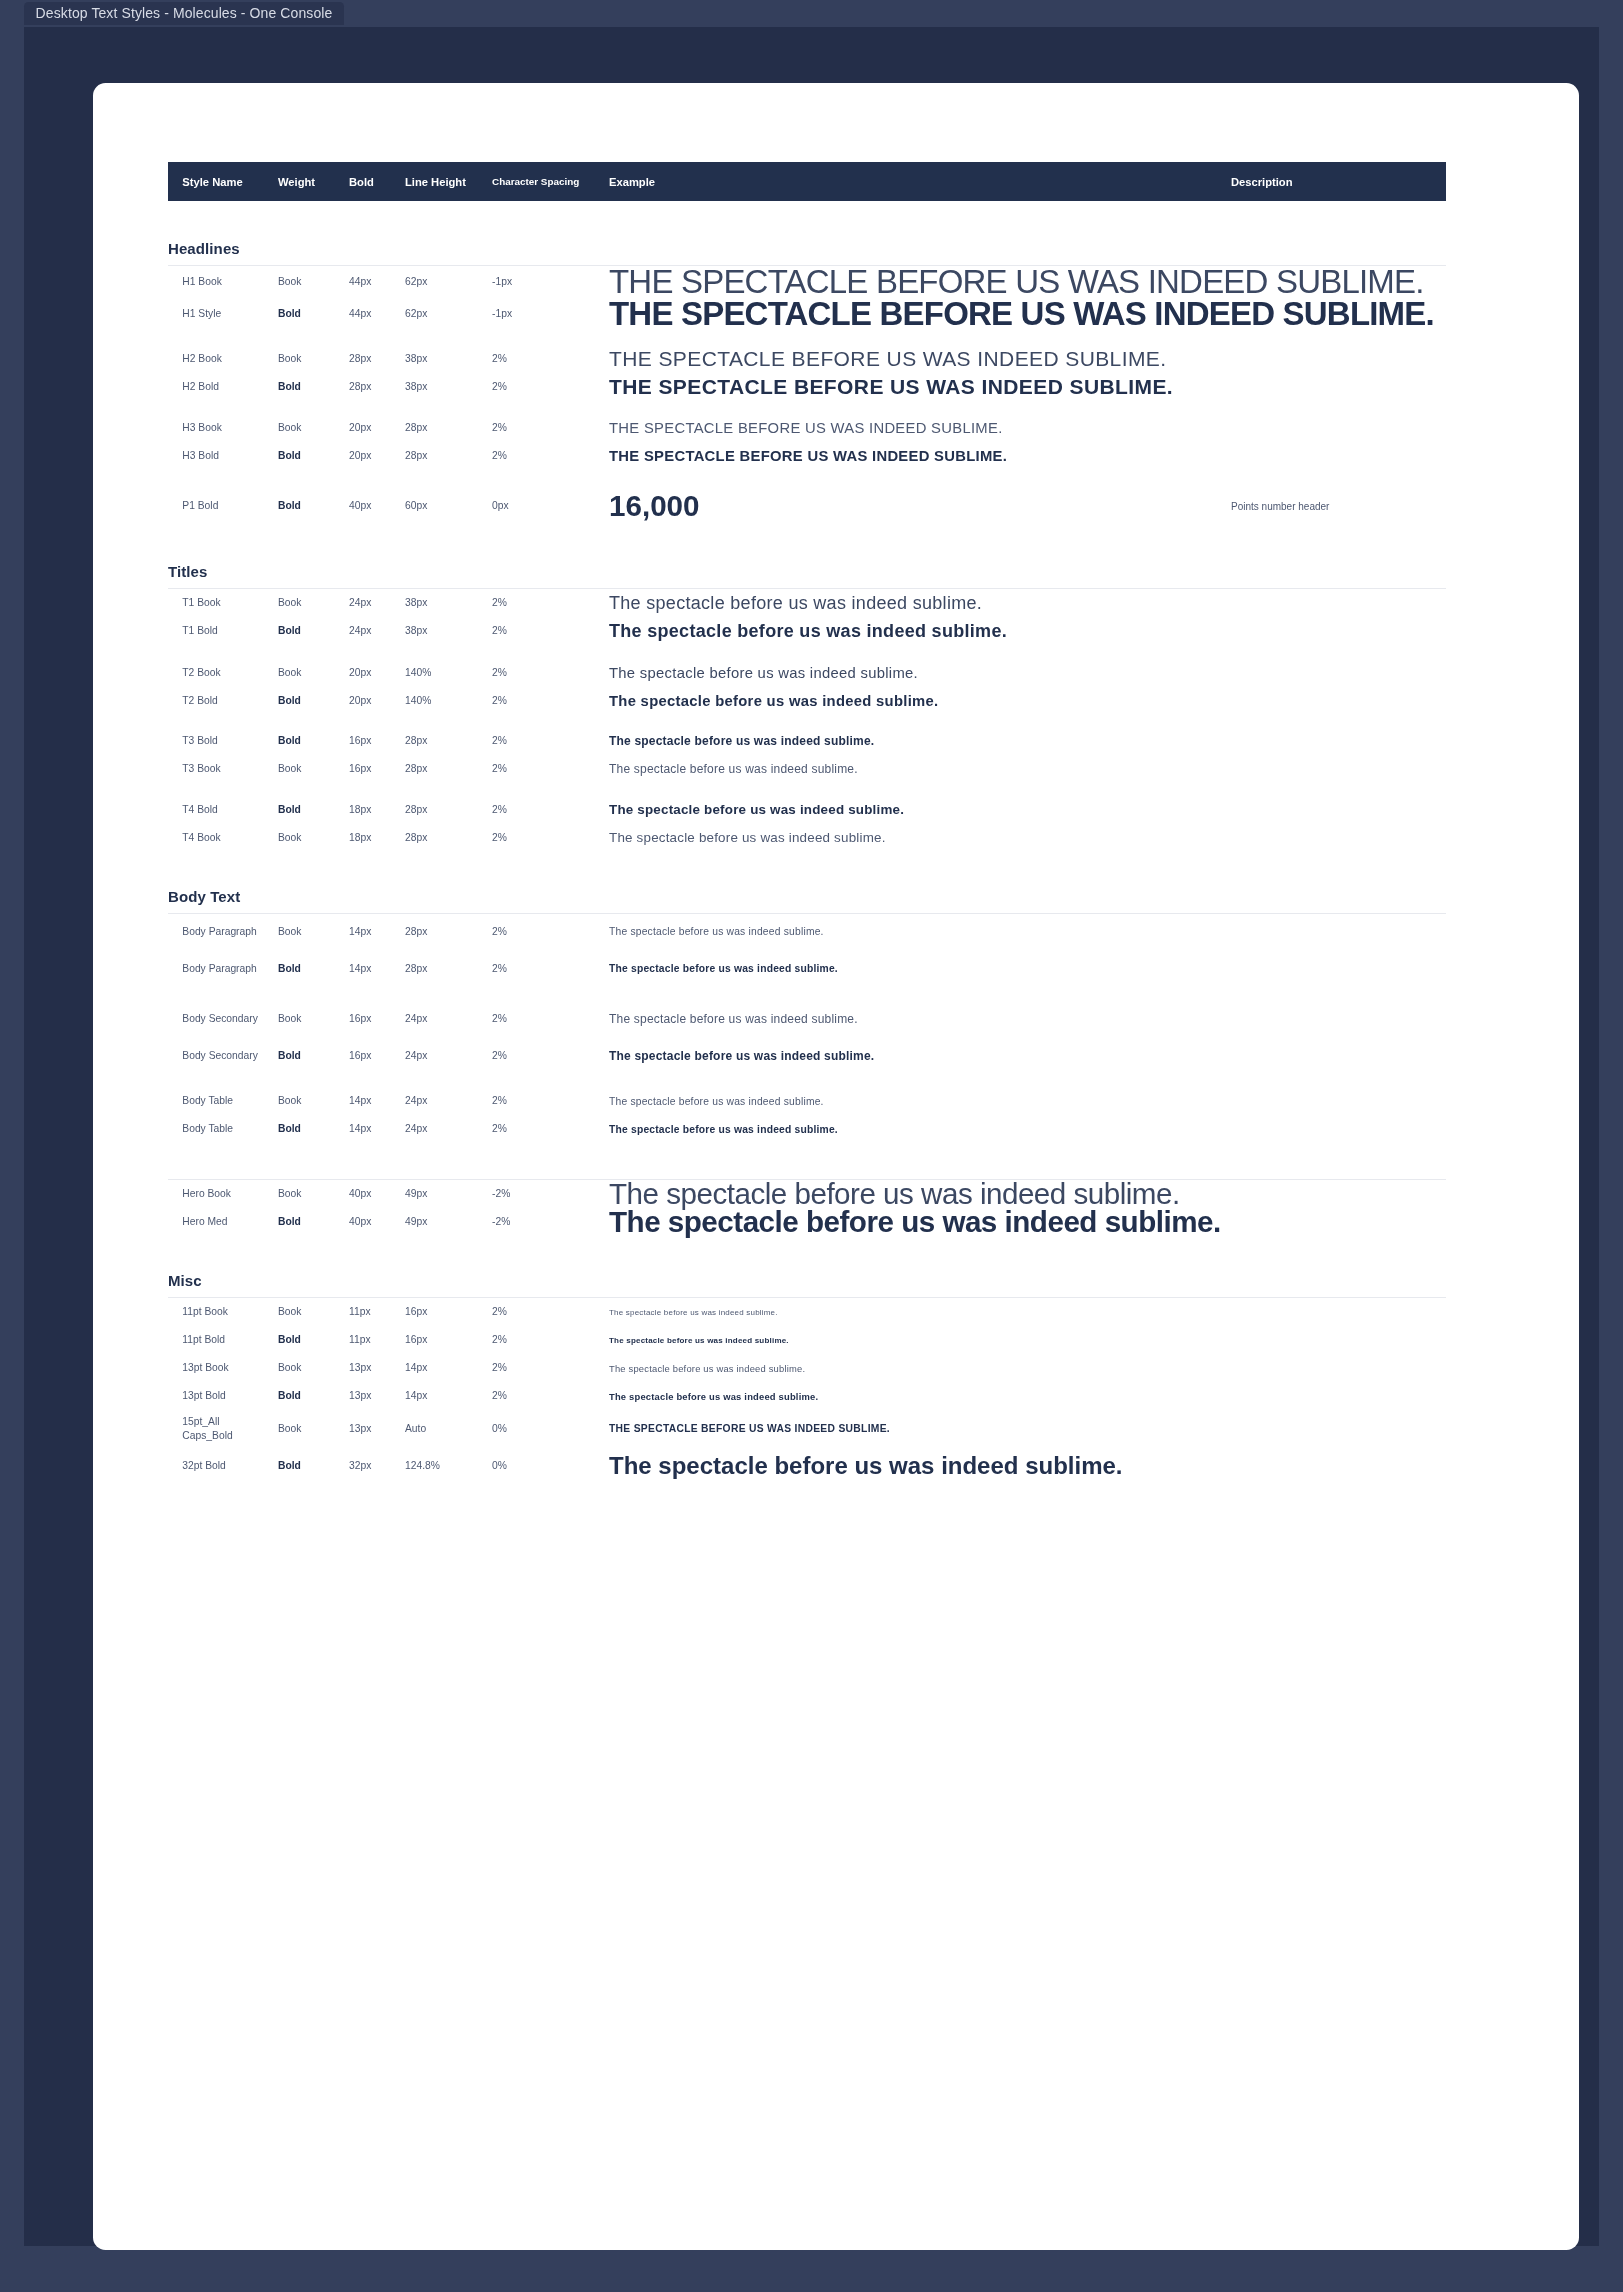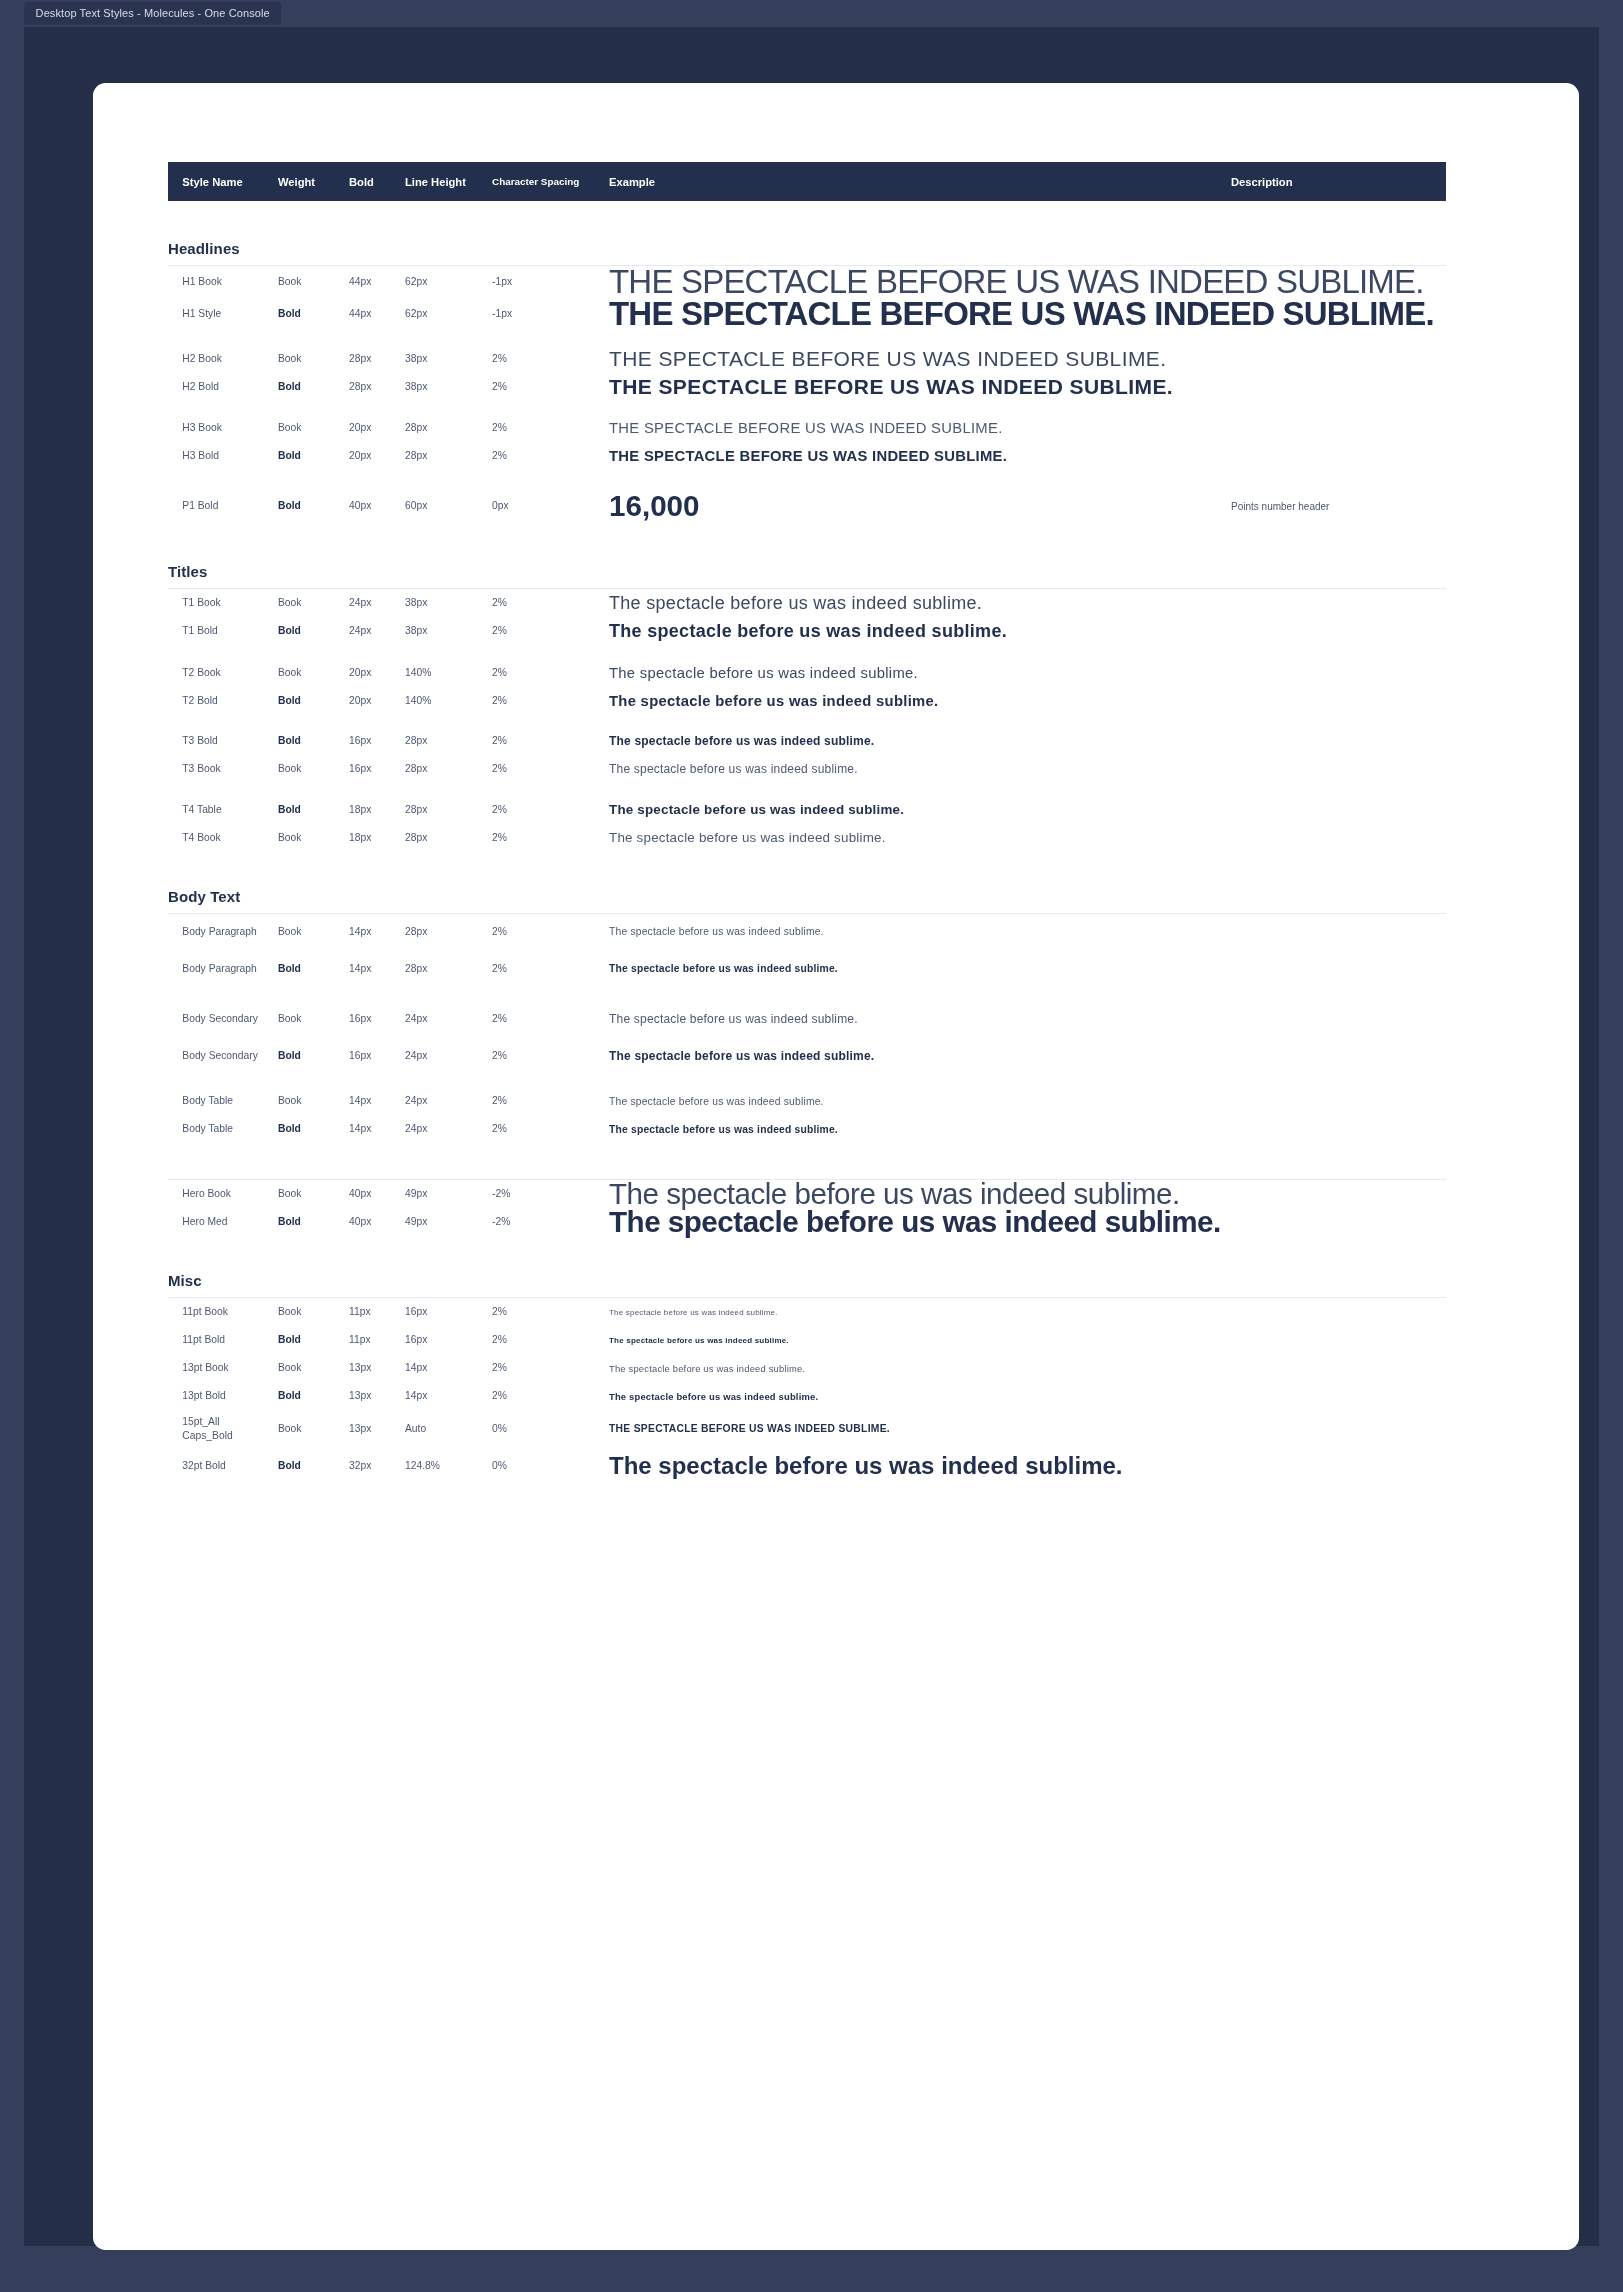--- a/index.html
+++ b/index.html
@@ -21,21 +21,21 @@
   }
   #browser-tab {
     position: absolute;
     left: 24px; top: 1.8px;
     height: 23px;
     padding: 0 11.6px;
     display: flex; align-items: center;
     background: #2a3450;
     border-radius: 4.5px 4.5px 0 0;
     color: #d8dce6;
-    font-size: 11px;
+    font-size: 14px;
     letter-spacing: 0.1px;
     white-space: nowrap;
   }
 
   
   #viewport {
     position: absolute;
     left: 24px; top: 27px;
     width: 1575px; height: 2219px;
     background: #242e49;
@@ -289,21 +289,21 @@
               </div>
               <div class="row" style="height: 28px; margin-top: 0px;">
                 <span class="cell c-name">T3 Book</span>
                 <span class="cell c-weight">Book</span>
                 <span class="cell c-size">16px</span>
                 <span class="cell c-lh">28px</span>
                 <span class="cell c-cs">2%</span>
                 <span class="c-example ex-t3-book">The spectacle before us was indeed sublime.</span>
               </div>
               <div class="row" style="height: 28px; margin-top: 12.5px;">
-                <span class="cell c-name">T4 Table</span>
+                <span class="cell c-name">T4 Bold</span>
                 <span class="cell c-weight bold">Bold</span>
                 <span class="cell c-size">18px</span>
                 <span class="cell c-lh">28px</span>
                 <span class="cell c-cs">2%</span>
                 <span class="c-example ex-t4-bold">The spectacle before us was indeed sublime.</span>
               </div>
               <div class="row" style="height: 28px; margin-top: 0px;">
                 <span class="cell c-name">T4 Book</span>
                 <span class="cell c-weight">Book</span>
                 <span class="cell c-size">18px</span>

